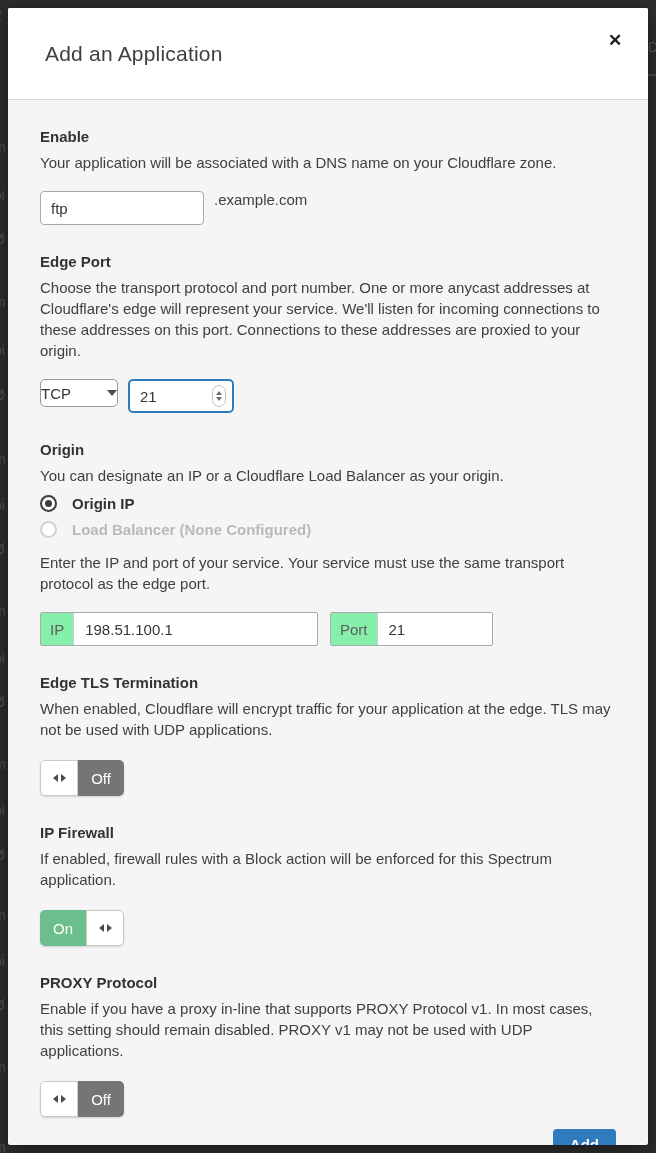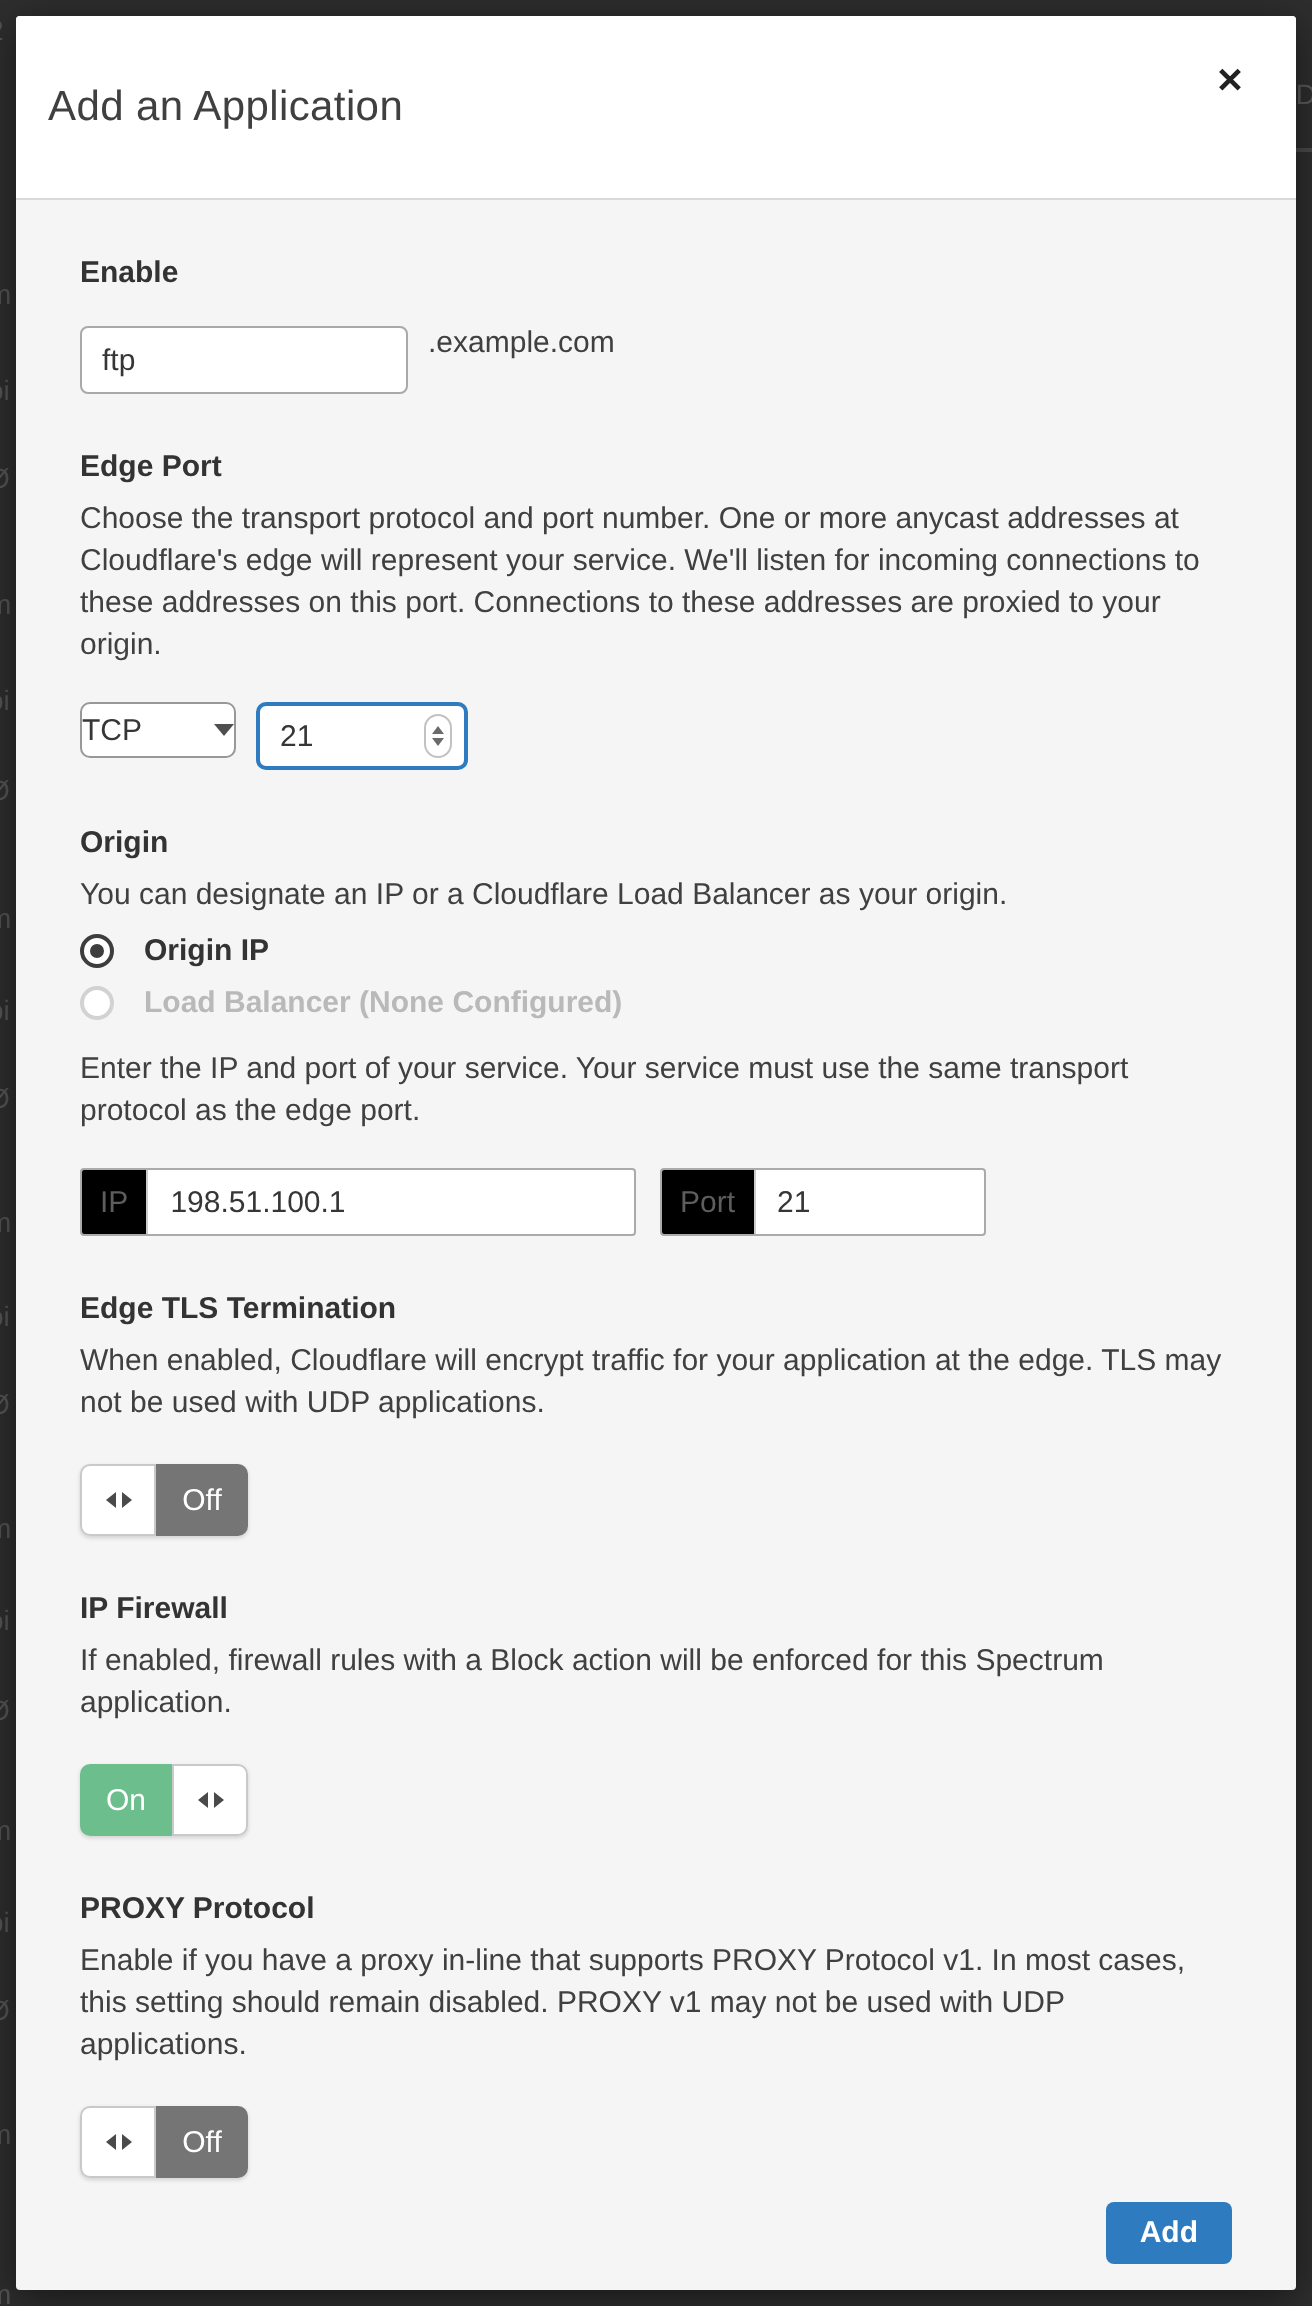--- a/index.html
+++ b/index.html
@@ -17,21 +17,21 @@
 
   
   .modal {
     position:absolute; left:8px; top:8px; width:640px; height:1137px;
     background:#f5f5f6; border-radius:2px; z-index:1;
     display:flex; flex-direction:column;
     box-shadow:0 4px 20px rgba(0,0,0,.5);
   }
   .modal-header {
     background:#fff; border-bottom:1px solid #d9d9d9; border-radius:2px 2px 0 0;
-    height:92px; padding:34px 16px 0; position:relative; flex:0 0 auto;
+    height:92px; padding:34px 37px 0; position:relative; flex:0 0 auto;
   }
   .modal-title { font-size:21px; font-weight:400; color:#404040; letter-spacing:.2px; }
   .close-btn {
     position:absolute; top:22px; right:22px; width:22px; height:22px;
     background:none; border:none; cursor:pointer;
     font-size:17px; font-weight:700; color:#222; line-height:22px; text-align:center;
   }
   .modal-body { flex:1 1 auto; padding:28px 32px 0; overflow:hidden; }
 
   .section-label { font-size:15px; font-weight:700; color:#333; margin-top:28px; }
@@ -78,21 +78,21 @@
   .radio.disabled { border-color:#d2d2d2; }
   .radio-label { font-size:15px; color:#333; margin-left:15px;font-weight:bold; }
   .radio-label.disabled { color:#b9b9b9; }
 
   
   .prefix-group {
     display:inline-flex; align-items:stretch; height:34px; background:#fff;
     border:1px solid #aaa; border-radius:2px; overflow:hidden;
   }
   .prefix {
-    background:#000000; border-right:1px solid #ccc; color:#5d5d5d; font-size:15px;
+    background:#86efac; border-right:1px solid #ccc; color:#5d5d5d; font-size:15px;
     display:flex; align-items:center; padding:0 9px;
   }
   .pg-value { display:flex; align-items:center; font-size:15px; color:#363636; padding:0 11px; }
   .ip-group { width:278px; }
   .ip-group .pg-value { flex:1; }
   .port-group { width:163px; margin-left:12px; }
   .port-group .pg-value { flex:1; }
 
   
   .toggle {
@@ -154,20 +154,21 @@
 <div class="modal">
   <div class="modal-header">
     <div class="modal-title">Add an Application</div>
     <button class="close-btn">✕</button>
   </div>
 
   <div class="modal-body">
 
     
     <div class="section-label first">Enable</div>
+    <div class="desc">Your application will be associated with a DNS name on your Cloudflare zone.</div>
     <div class="row">
       <input class="text-input" style="width: 164px;" value="ftp">
       <span class="suffix">.example.com</span>
     </div>
 
     
     <div class="section-label">Edge Port</div>
     <div class="desc">Choose the transport protocol and port number. One or more anycast addresses at Cloudflare's edge will represent your service. We'll listen for incoming connections to these addresses on this port. Connections to these addresses are proxied to your origin.</div>
     <div class="row">
       <div class="select">

